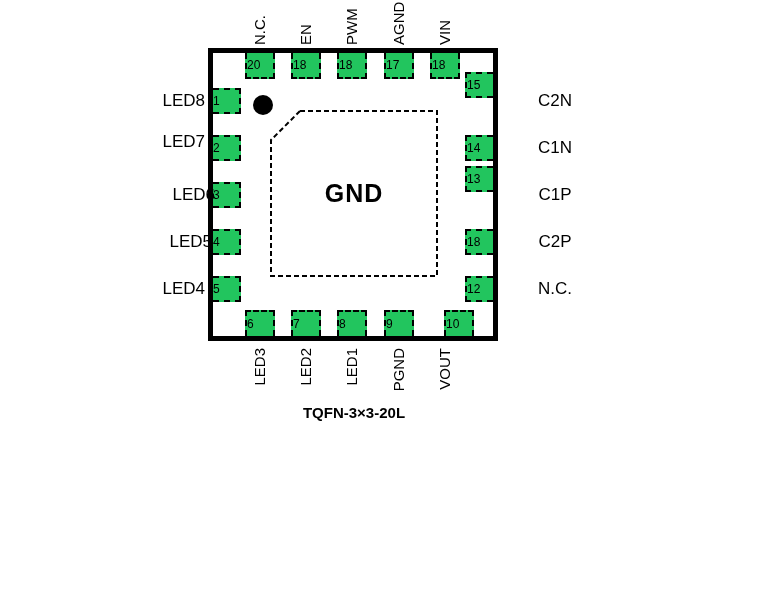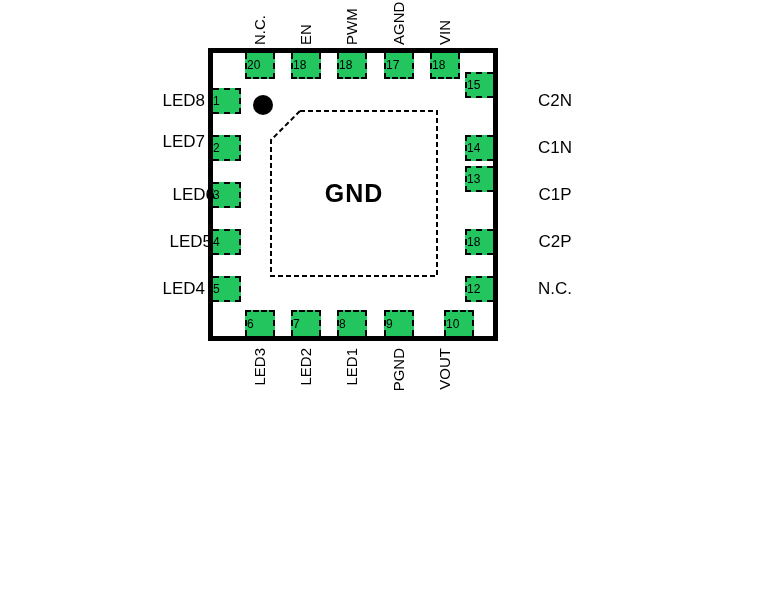--- a/index.html
+++ b/index.html
@@ -197,14 +197,15 @@
   <div class="pinbox side-bottom" style="left:444px">
       <span>10</span>
     </div>
 
   <div class="vlabel bottom-side" style="left:252px;top:408px">LED3</div>
   <div class="vlabel bottom-side" style="left:298px;top:408px">LED2</div>
   <div class="vlabel bottom-side" style="left:344px;top:408px">LED1</div>
   <div class="vlabel bottom-side" style="left:391px;top:408px">PGND</div>
   <div class="vlabel bottom-side" style="left:437px;top:408px">VOUT</div>
 
+  <div class="package-name">TQFN-3×3-20L</div>
 
 </div>
 
 </body></html>

